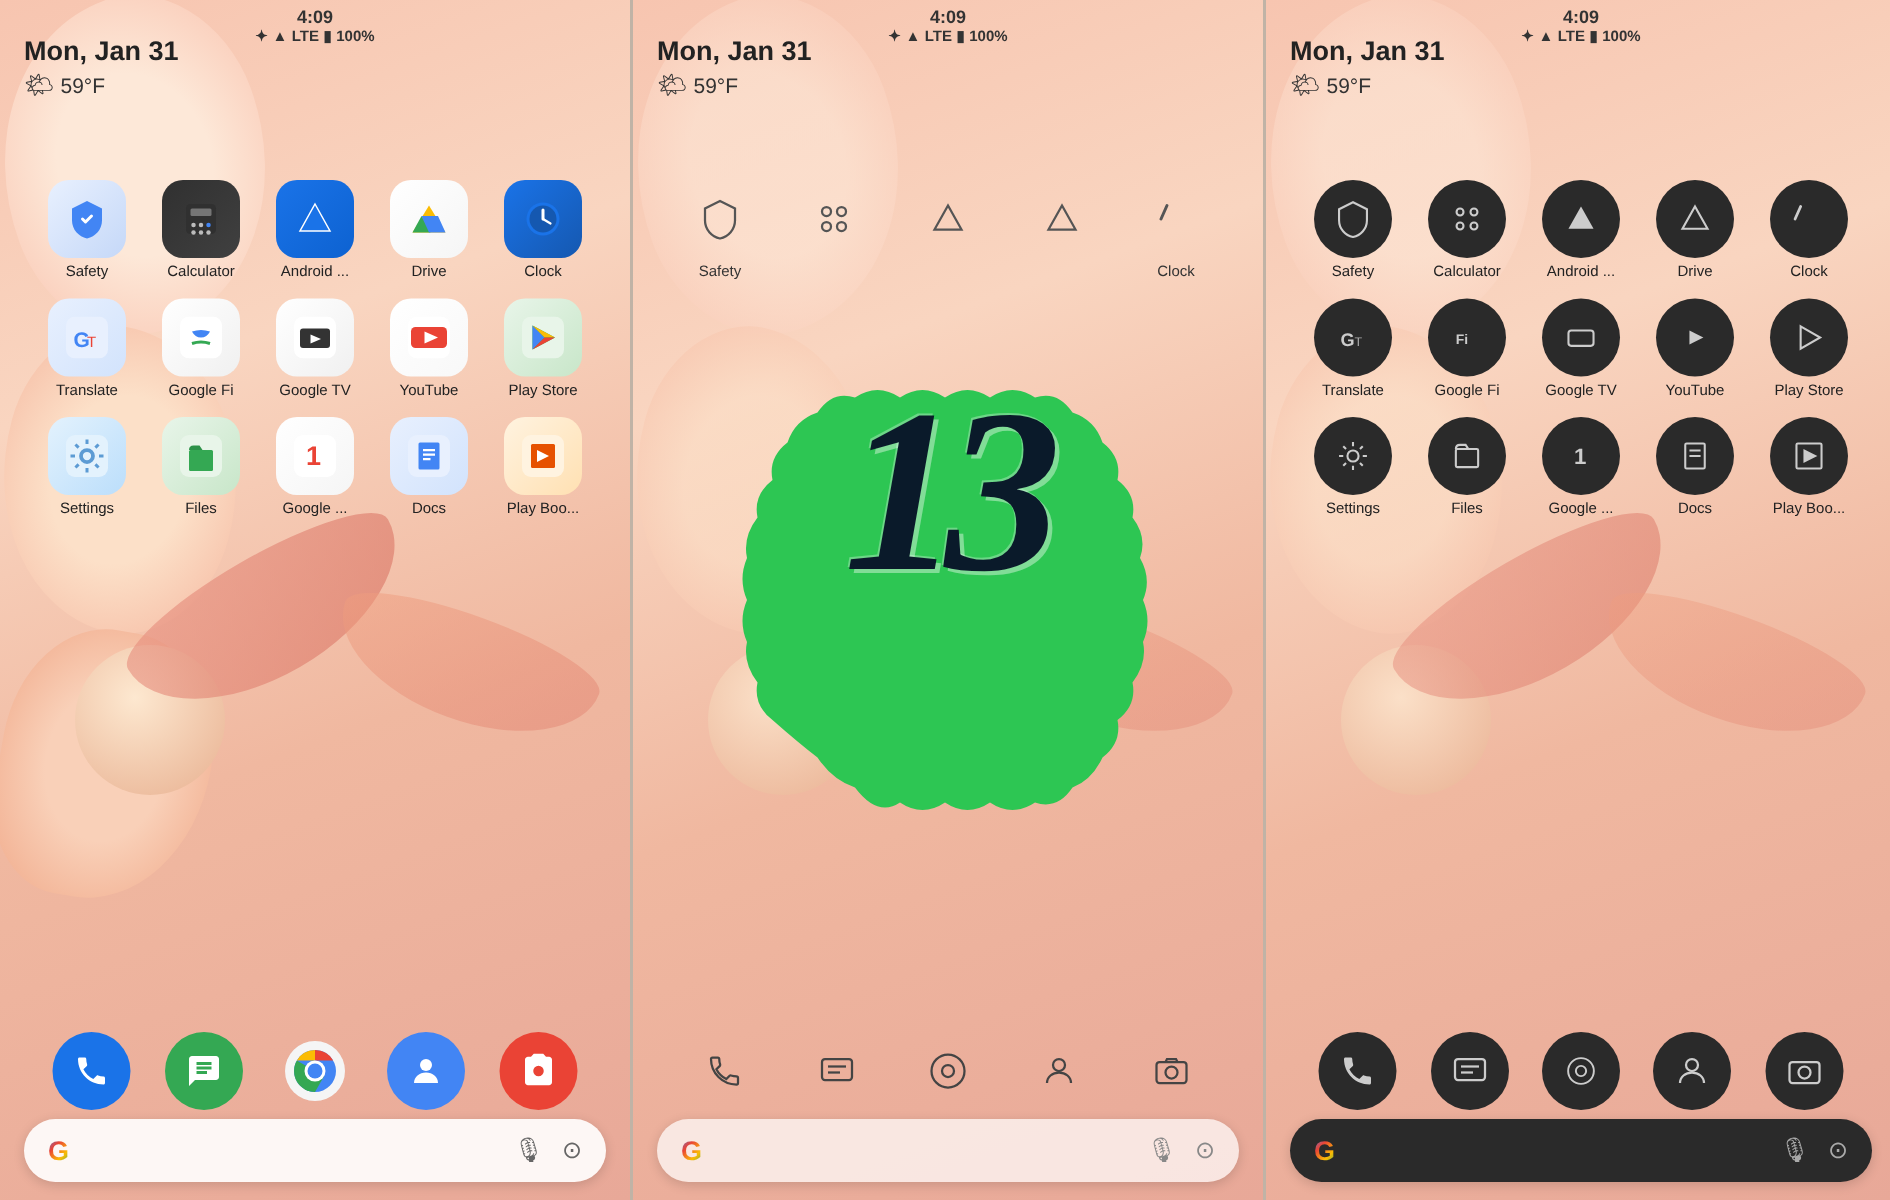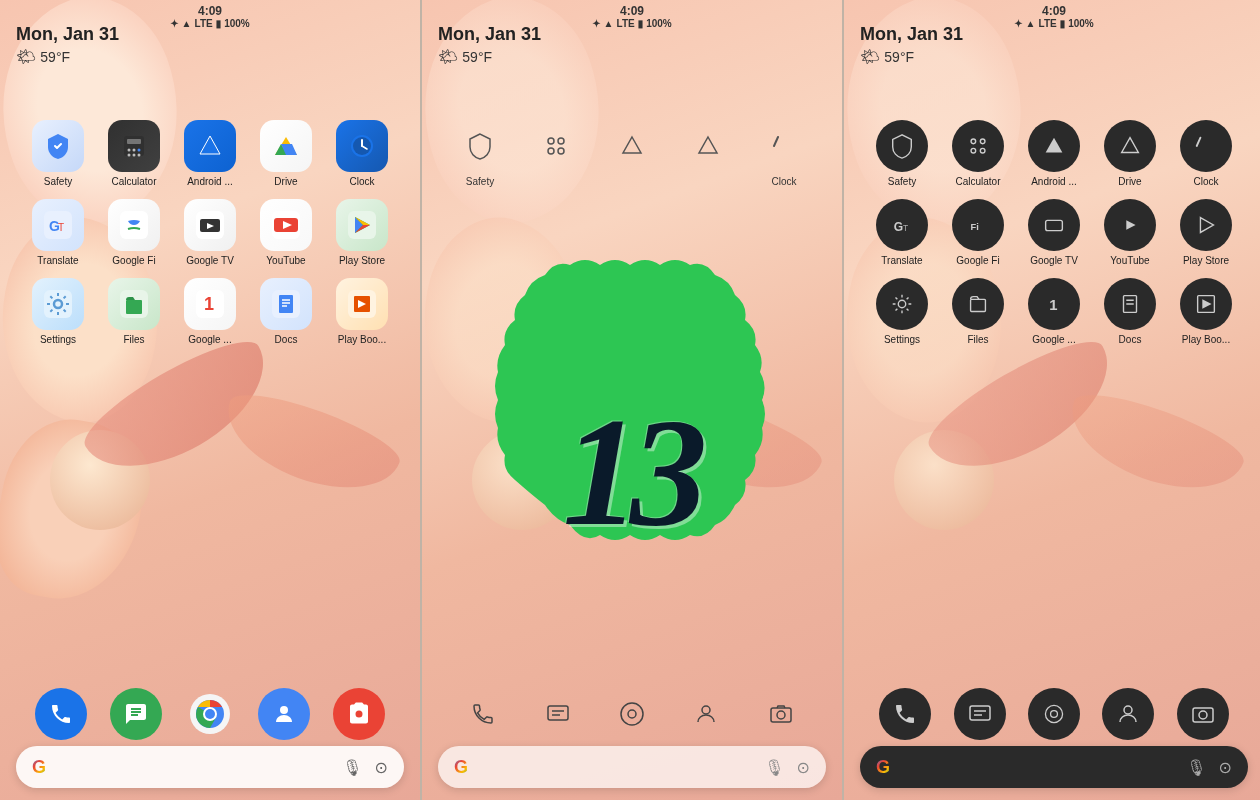--- a/index.html
+++ b/index.html
@@ -569,21 +569,21 @@
     </div>
 
     <div class="search-bar" style="background:rgba(255,255,255,0.7);">
       <span class="search-g">G</span>
       <span class="search-mic" style="color:#888;">🎙</span>
       <span class="search-lens" style="color:#888;">⊙</span>
     </div>
   </div>
 
   <div style="position:absolute; left:420px; top:0; width:420px; height:800px; display:flex; align-items:center; justify-content:center; z-index:50; pointer-events:none;">
-    <div style="position:relative; width:300px; height:300px; display:flex; align-items:flex-end; justify-content:center;">
+    <div style="position:relative; width:300px; height:300px; display:flex; align-items:flex-start; justify-content:center;">
 
       <svg width="300" height="300" viewBox="0 0 300 300" style="position:absolute;top:0;left:0;">
         <path d="M150 15 
           Q165 5 180 15 
           Q195 5 210 15 
           Q225 10 235 25 
           Q250 30 255 45 
           Q268 55 265 70 
           Q278 80 275 95 
           Q285 108 280 122 

